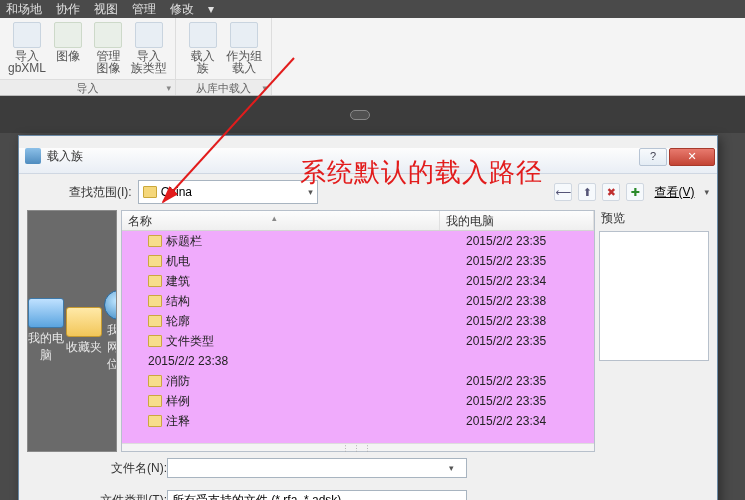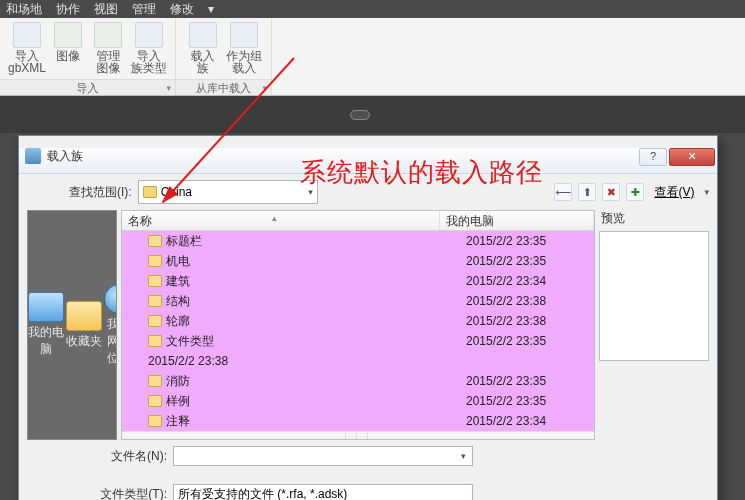--- a/index.html
+++ b/index.html
@@ -70,21 +70,21 @@
 .fico2 { width: 14px; height: 12px; background: #f7dd8c; border: 1px solid #cba740; border-radius: 1px; flex-shrink: 0; }
 .grip { height: 8px; background: #f4f4f4; border-top: 1px solid #ddd; text-align: center; color: #aaa; font-size: 8px; letter-spacing: 3px; }
 
 
 .preview { width: 110px; display: flex; flex-direction: column; }
 .preview .pv-lbl { color: #333; margin: 0 0 4px 2px; }
 .preview .pv-box { flex: 0 0 130px; border: 1px solid #b7c0cb; background: #fff; }
 
 
 .bottom { padding: 6px 0 0 0; }
-.brow { display: flex; align-items: center; gap: 6px; margin-bottom: 18px; }
+.brow { display: flex; align-items: center; margin-bottom: 12px; }
 .brow .blbl { width: 96px; text-align: right; margin-left: 44px; color: #333; }
 .brow input, .brow .combo { flex: 0 0 300px; height: 20px; border: 1px solid #a8b4c0; background: #fff; padding: 0 4px; }
 .brow .combo { display: flex; align-items: center; }
 
 
 .annot-line { position: absolute; pointer-events: none; }
 .annot-text { position: absolute; color: #e21c1c; font-family: SimSun, serif; font-size: 26px; letter-spacing: 1px; pointer-events: none; }
 </style>
 </head>
 <body>

